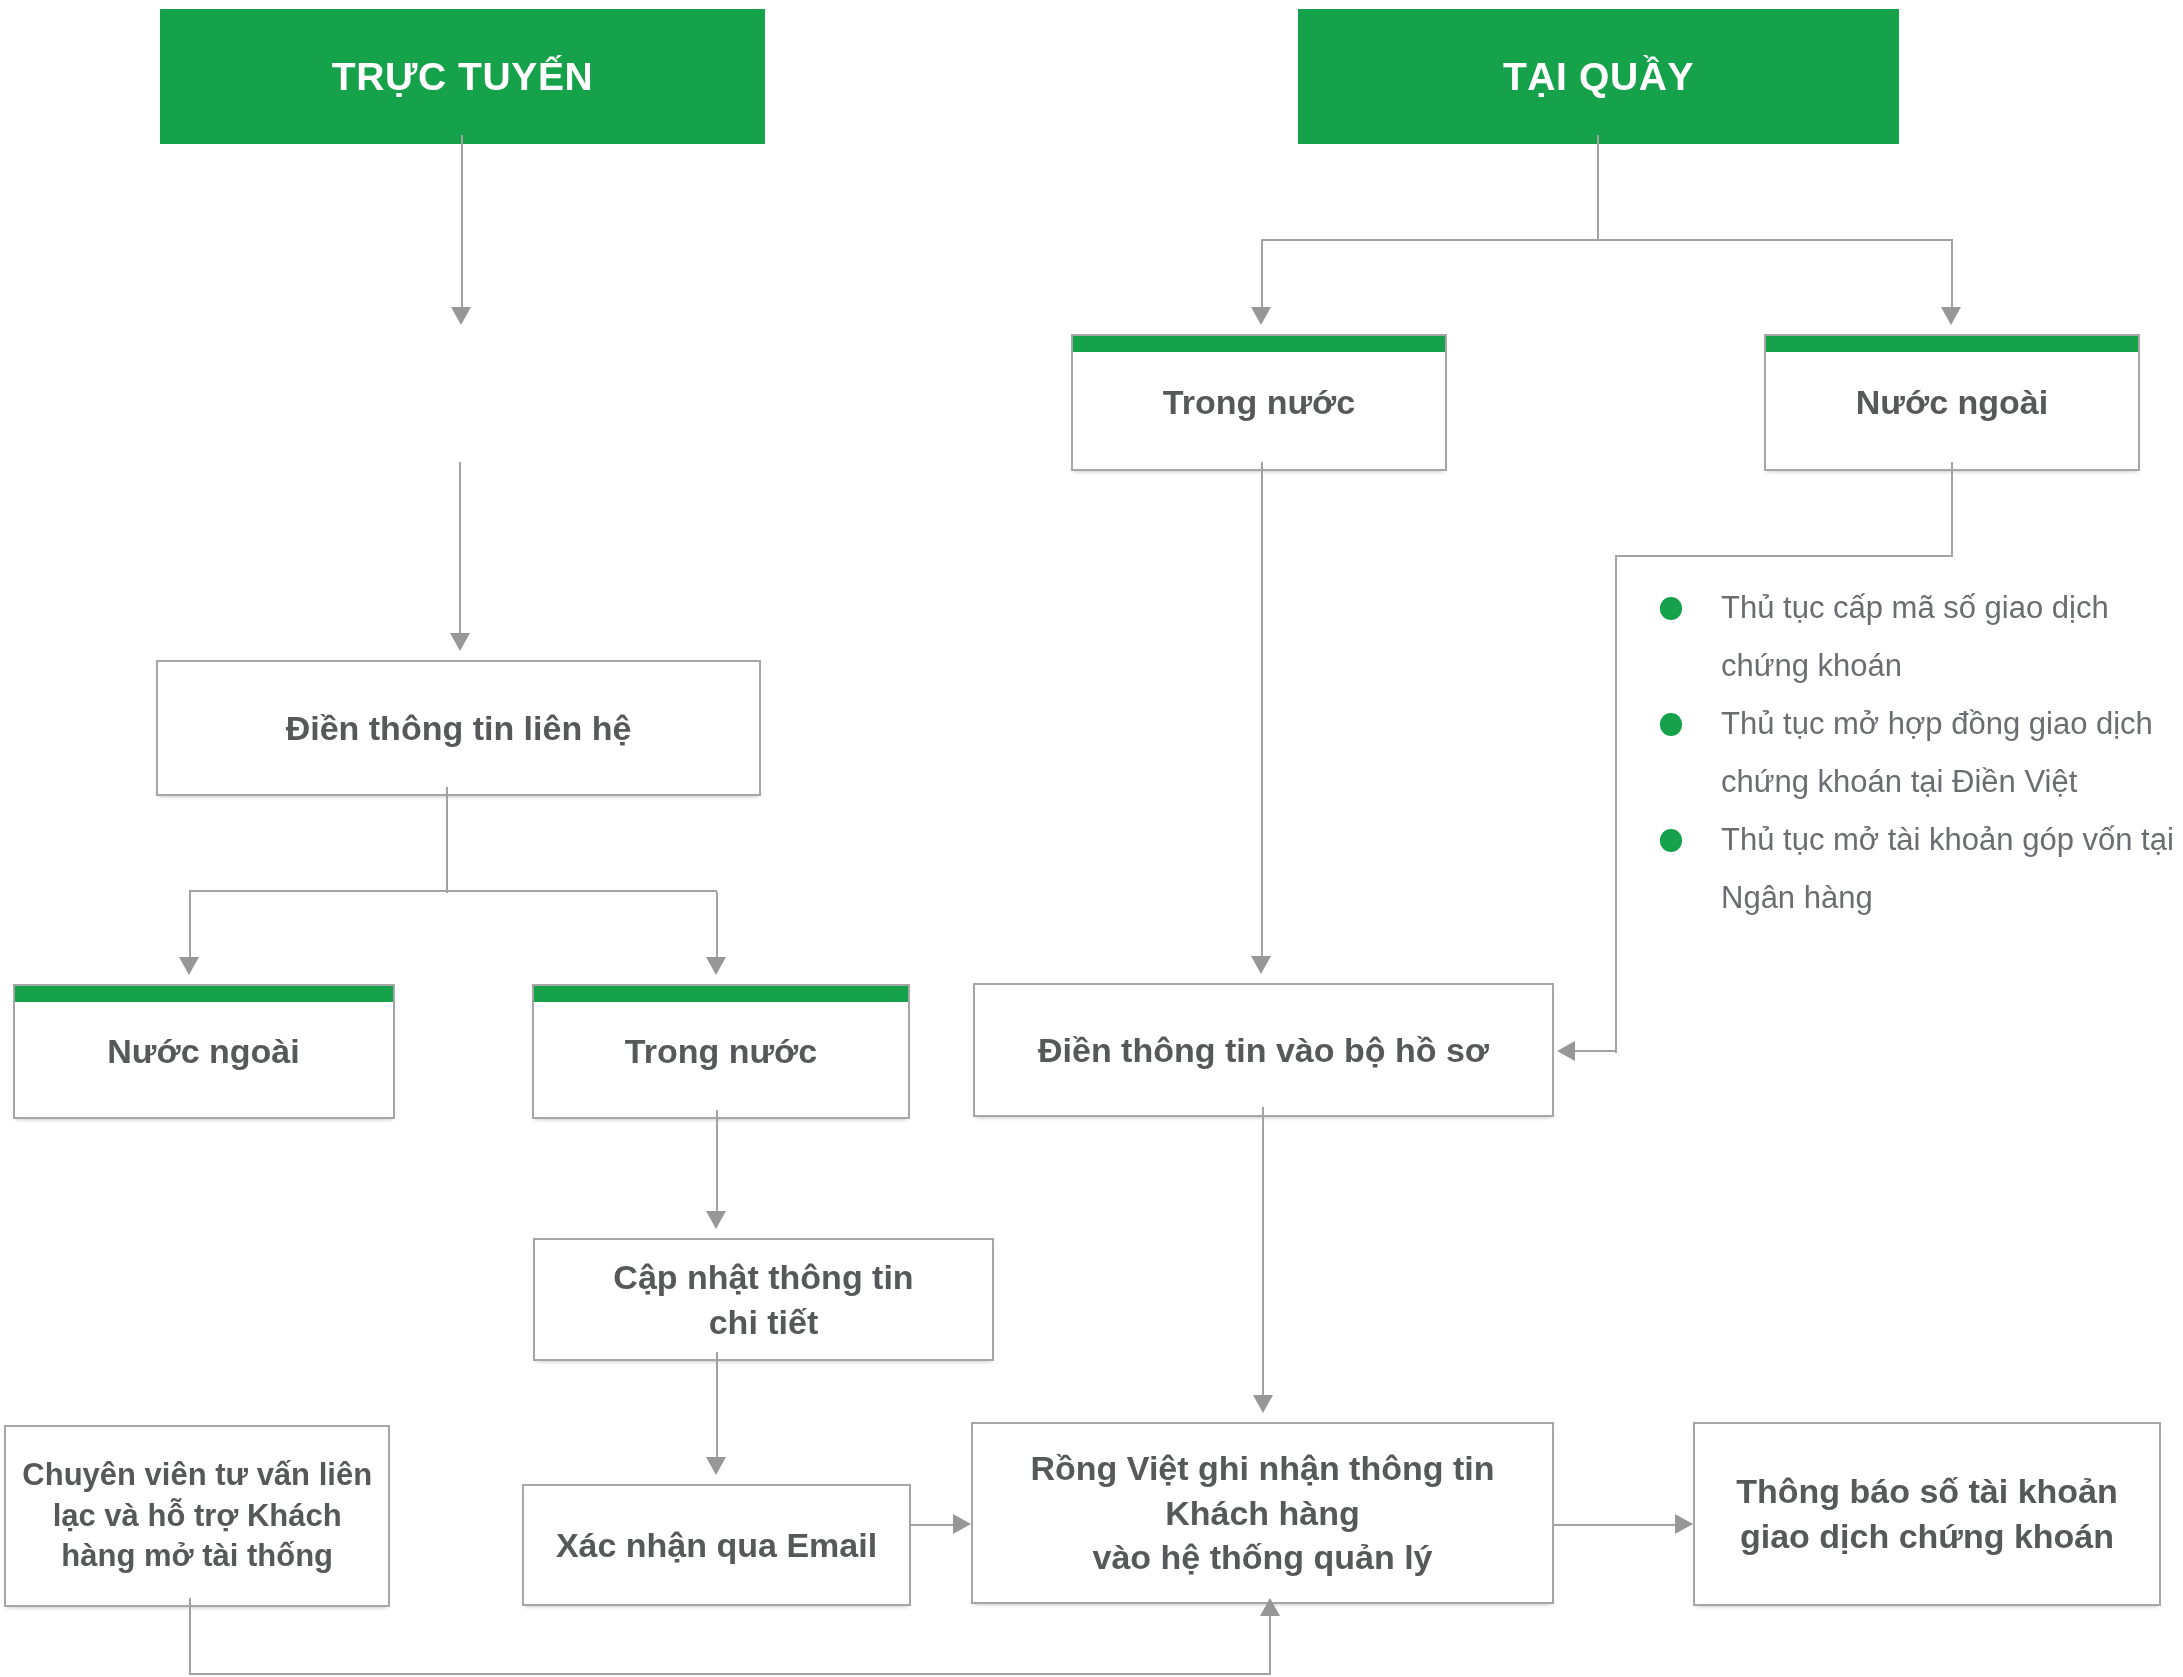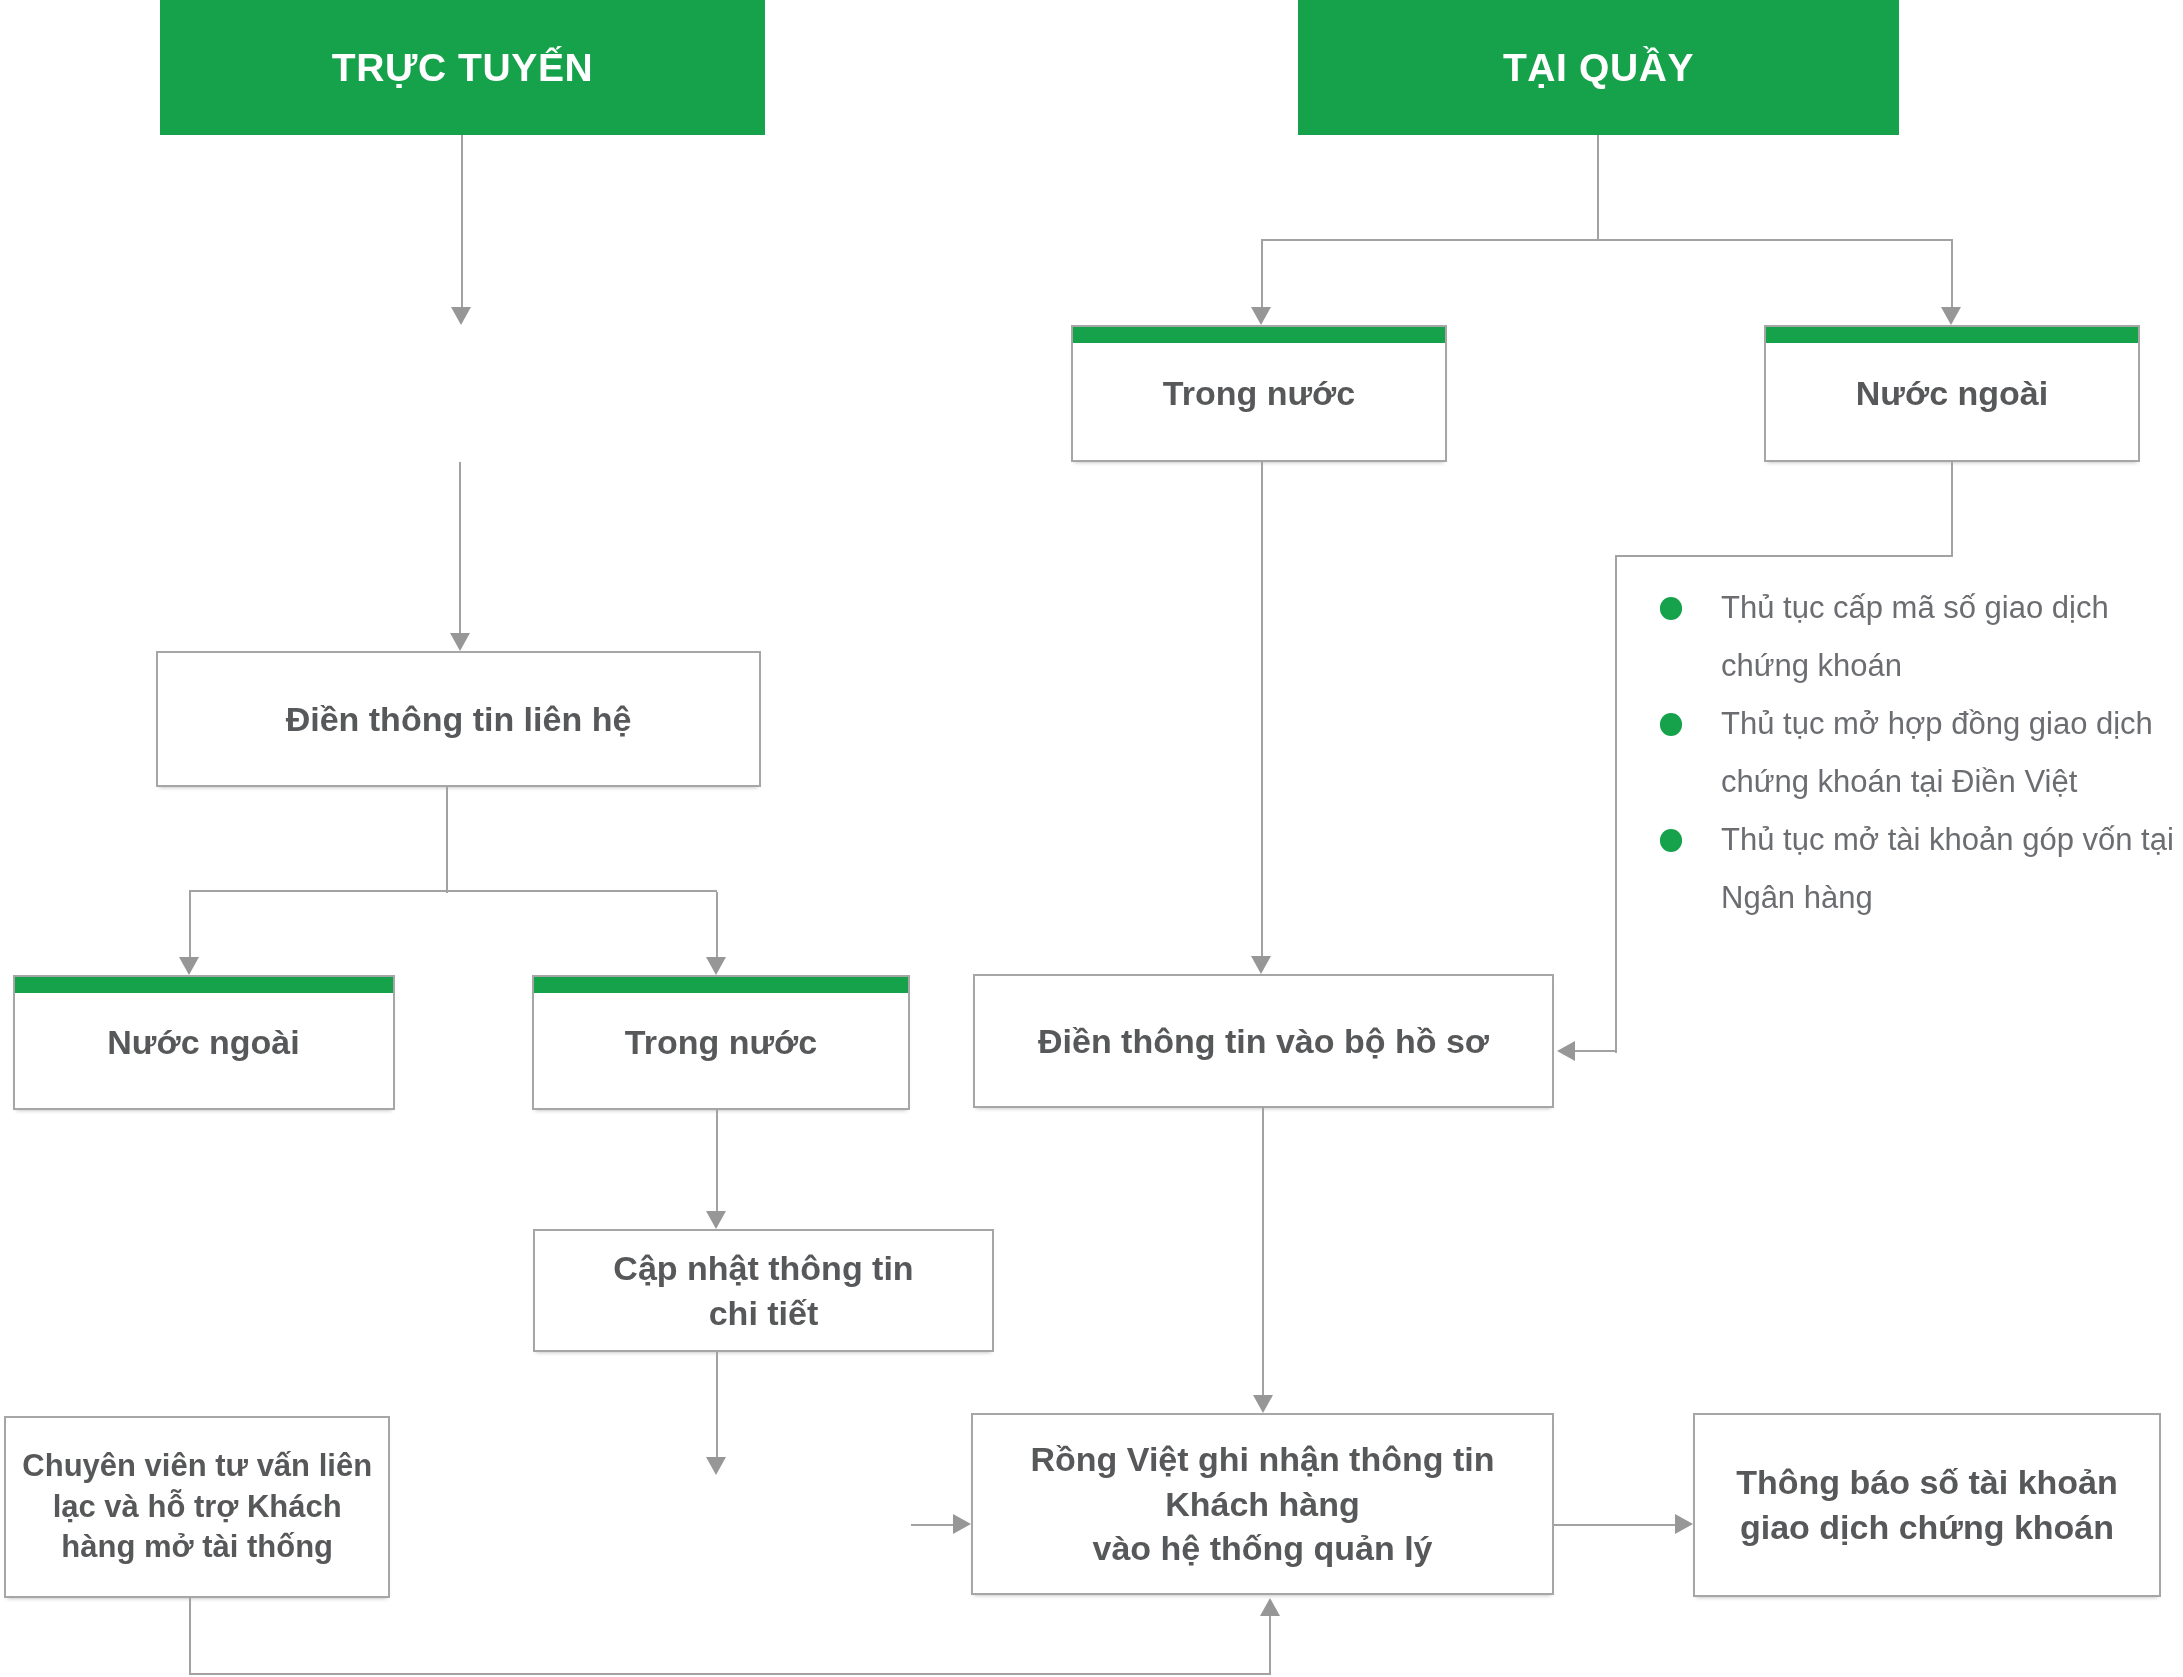--- a/index.html
+++ b/index.html
@@ -7,20 +7,21 @@
     position:relative;width:2183px;height:1678px;background:#ffffff;
     font-family:"Liberation Sans","DejaVu Sans",sans-serif;overflow:hidden;
   }
   
   .box{
     position:absolute;box-sizing:border-box;background:#ffffff;
     border:2.4px solid #a6a6a6;color:#57585a;font-weight:bold;
     display:flex;align-items:center;justify-content:center;text-align:center;
     font-size:34px;line-height:1.32;white-space:pre-line;
     box-shadow:0 3.6px 4.2px -3px rgba(0,0,0,.28);
+    margin-top:9px;
   }
   .box span{position:relative;display:block;padding:0 6px;}
   .hdr{
     background:#15a24b;border:none;color:#ffffff;font-size:39px;
     letter-spacing:0.6px;box-shadow:none;
   }
   .topbar .bar{
     position:absolute;left:0;top:0;right:0;height:16px;background:#15a24b;
   }
   .small{font-size:31px;}
@@ -59,20 +60,21 @@
     <span>Trong nước</span>
   </div>
 
   <div class="box" style="left:533px;top:1229px;width:461px;height:123px">Cập nhật thông tin
 chi tiết</div>
 
   <div class="box small" style="left:4.2px;top:1416px;width:386px;height:182px">Chuyên viên tư vấn liên
 lạc và hỗ trợ Khách
 hàng mở tài thống</div>
 
+  <div class="box" style="left:522px;top:1475px;width:389px;height:122px">Xác nhận qua Email</div>
 
   <div class="box topbar" style="left:1071px;top:325px;width:376px;height:137px">
     <i class="bar"></i>
     <span>Trong nước</span>
   </div>
 
   <div class="box topbar" style="left:1764px;top:325px;width:376px;height:137px">
     <i class="bar"></i>
     <span>Nước ngoài</span>
   </div>

